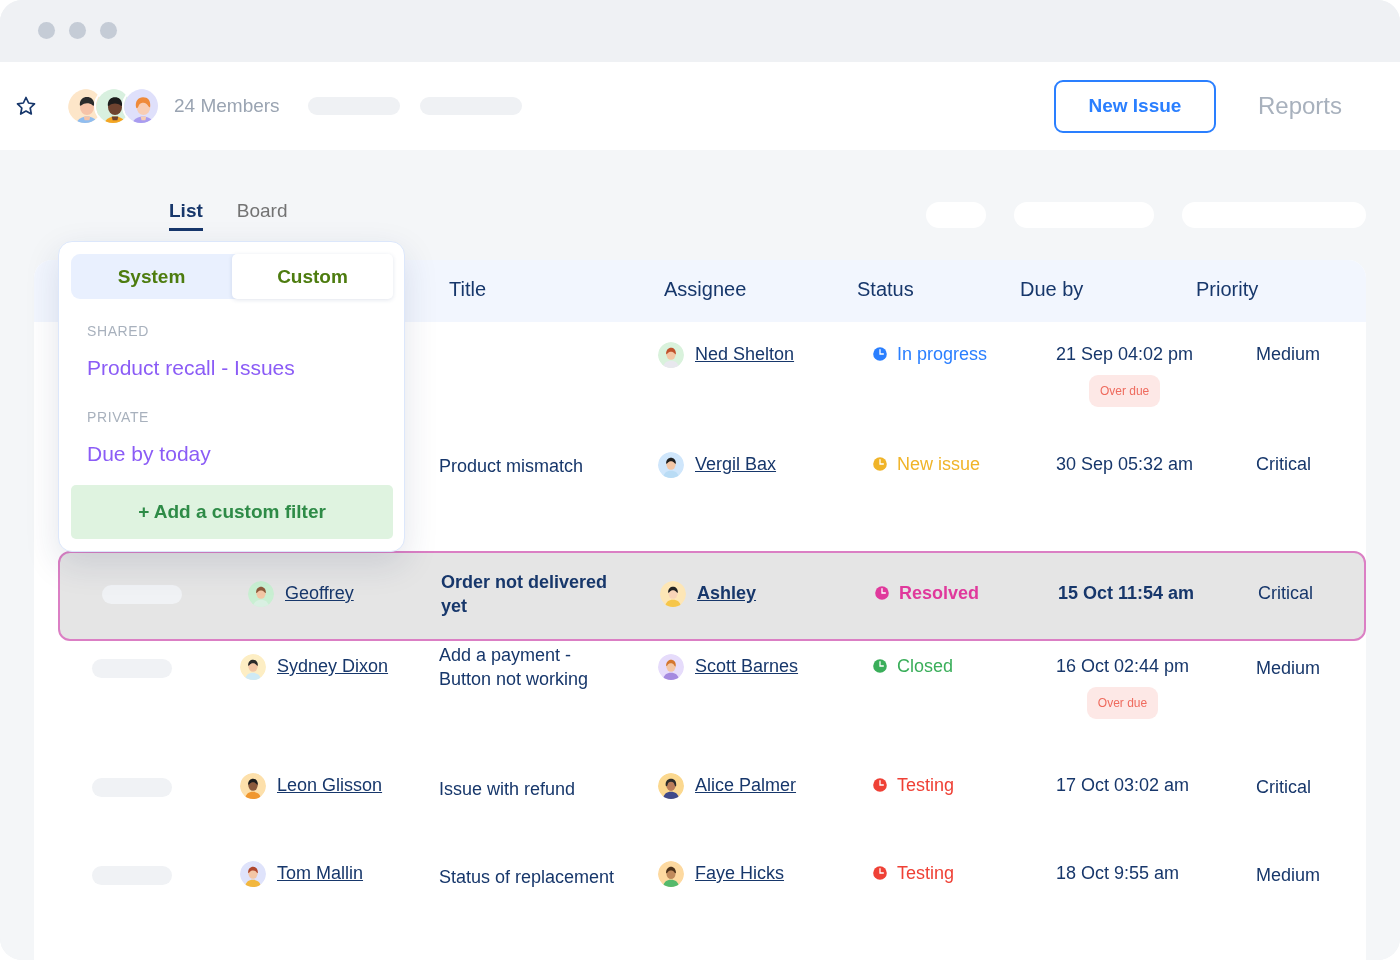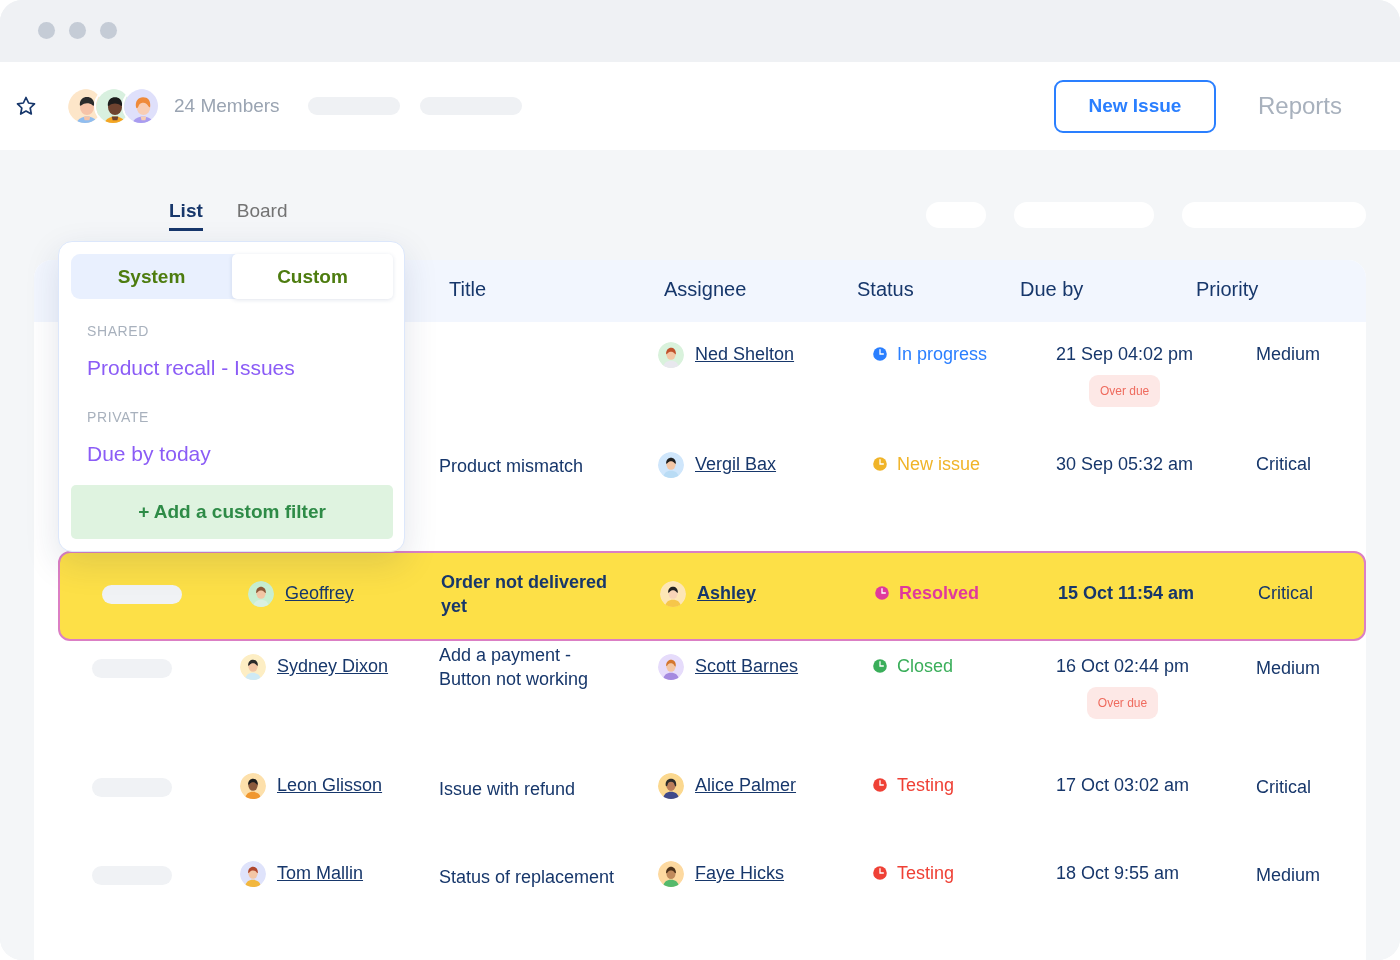--- a/index.html
+++ b/index.html
@@ -154,21 +154,21 @@
     border-radius: 9px;
     margin-top: 9px;
   }
 
   
   .row.selected {
     left: 24px;
     width: 1308px;
     border: 2px solid #db7fc4;
     border-radius: 12px;
-    background: #fde047;
+    background: #e5e5e5;
     z-index: 5;
   }
   .row.selected .cell { font-weight: bold; }
 
   
   .av { border-radius: 50%; overflow: hidden; position: relative; flex: none; }
 
   
   .popover {
     position: absolute;

